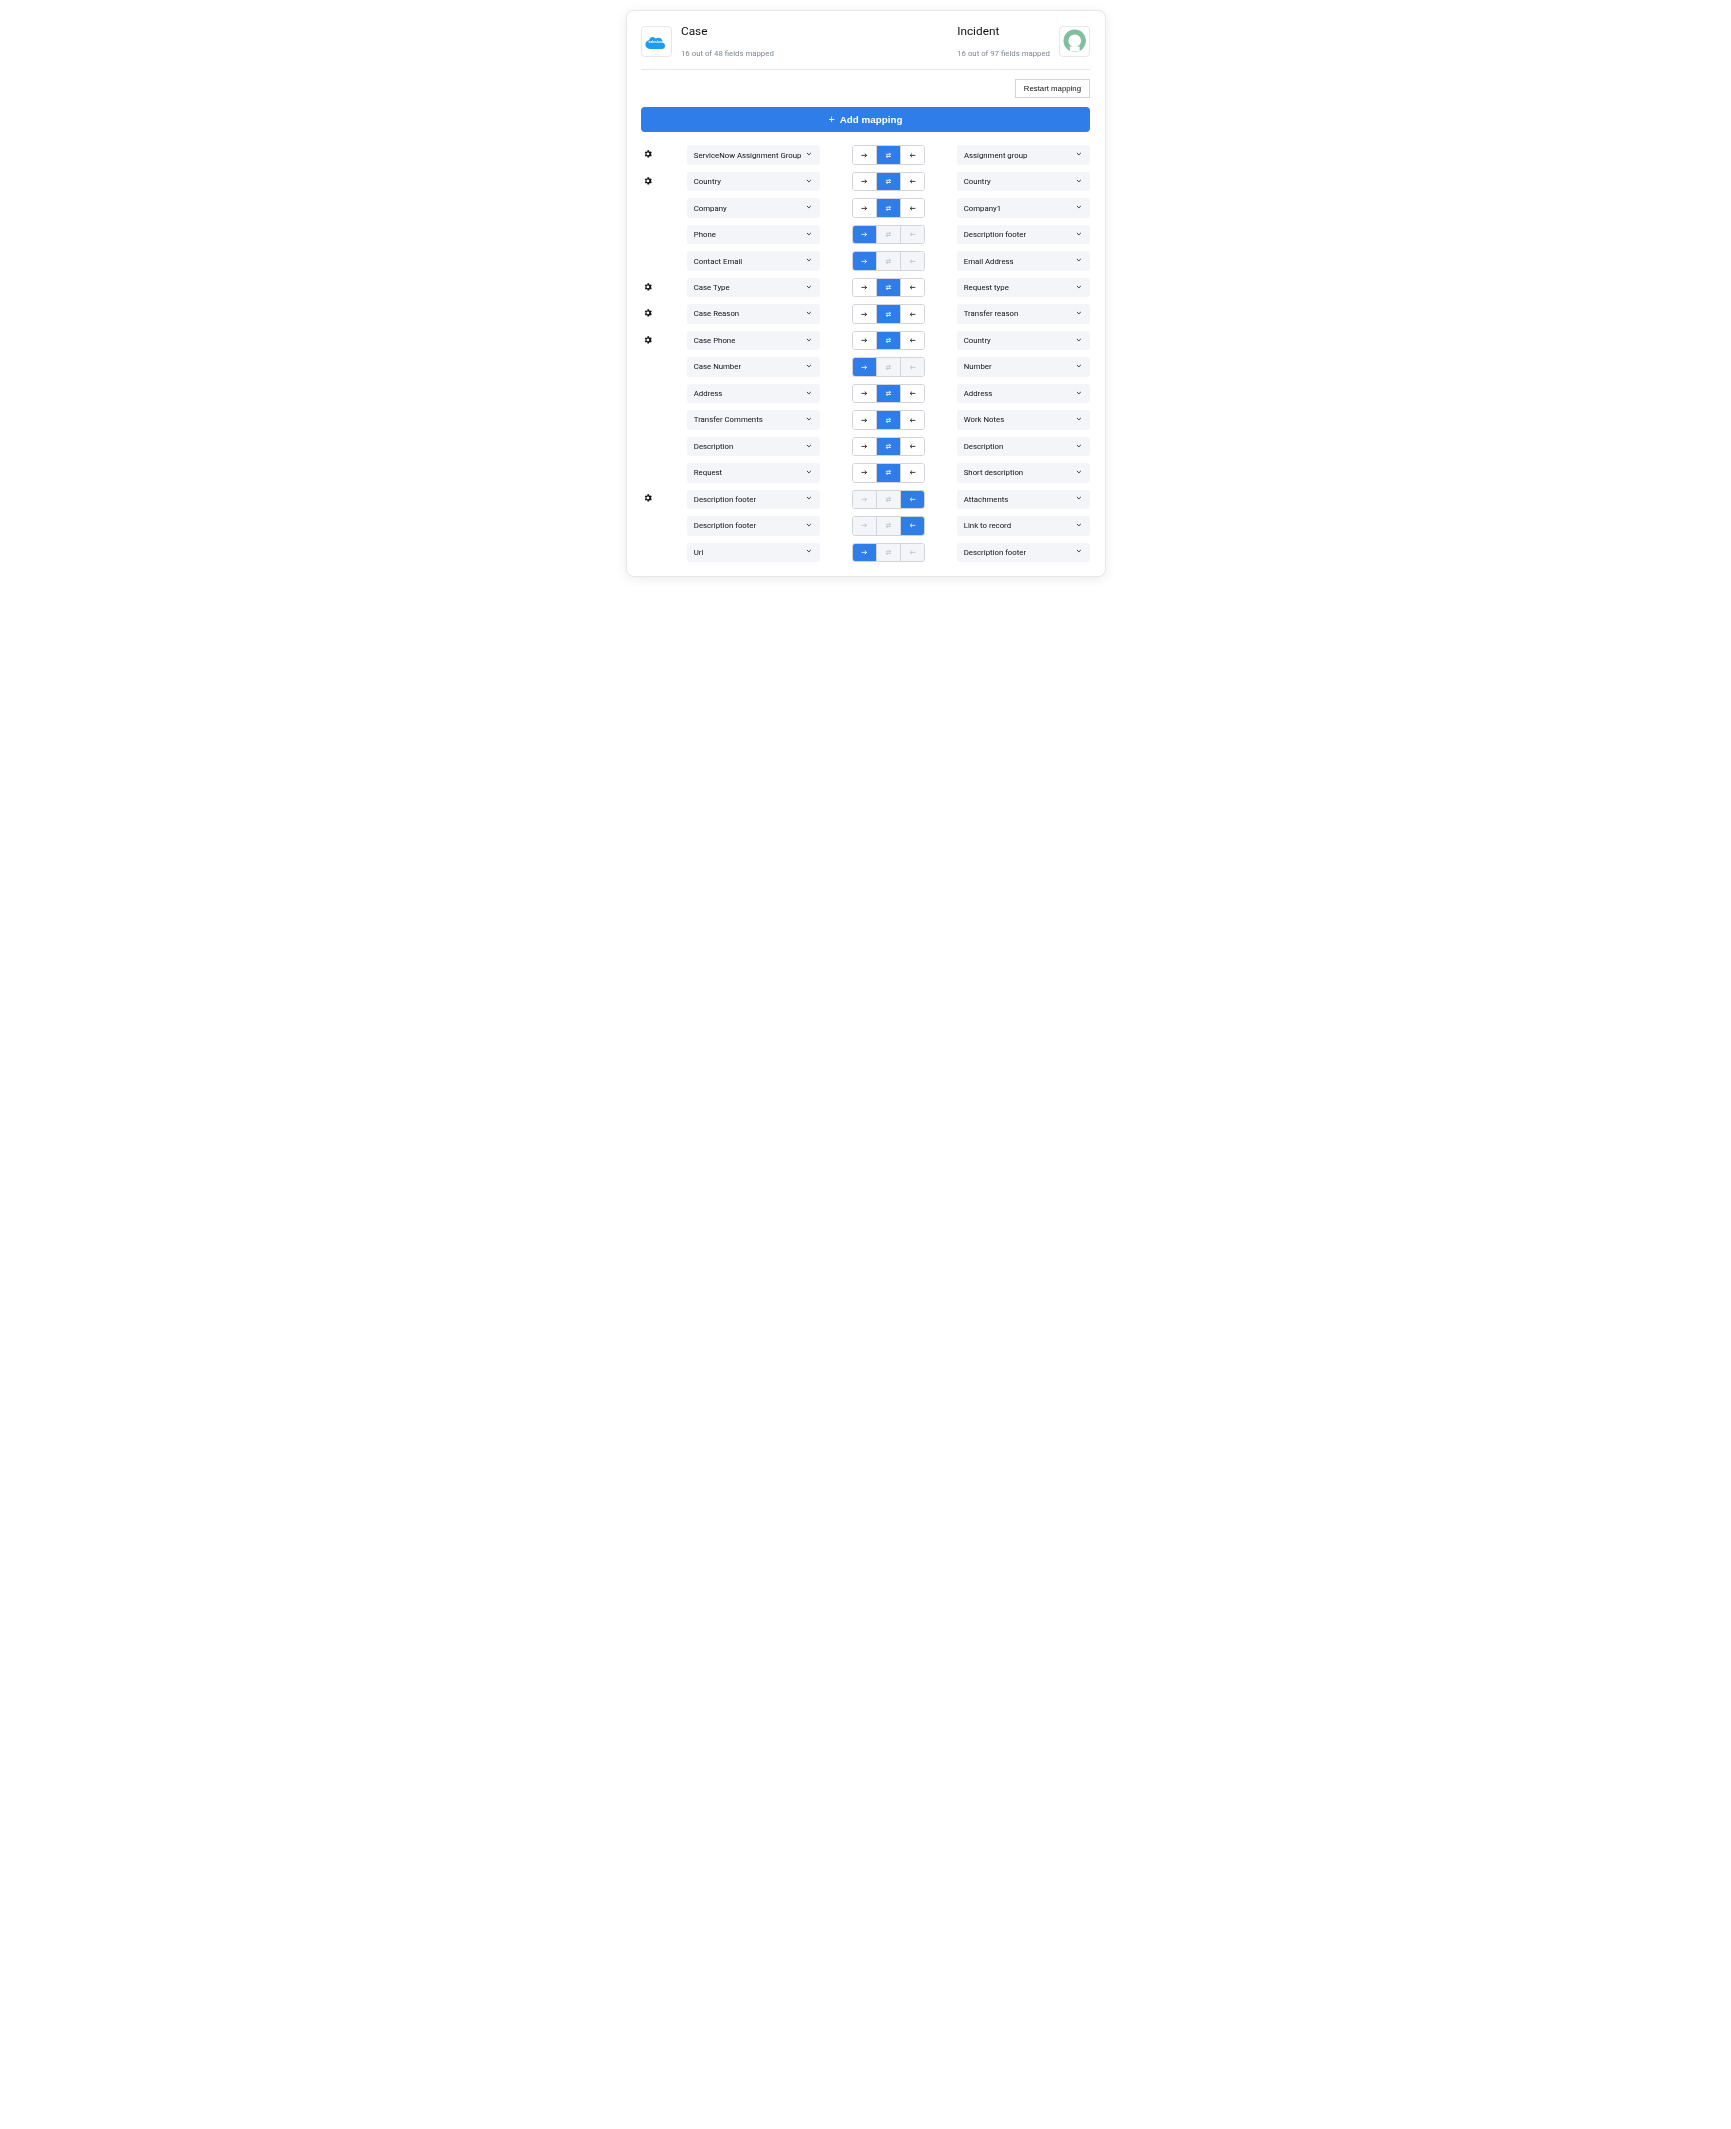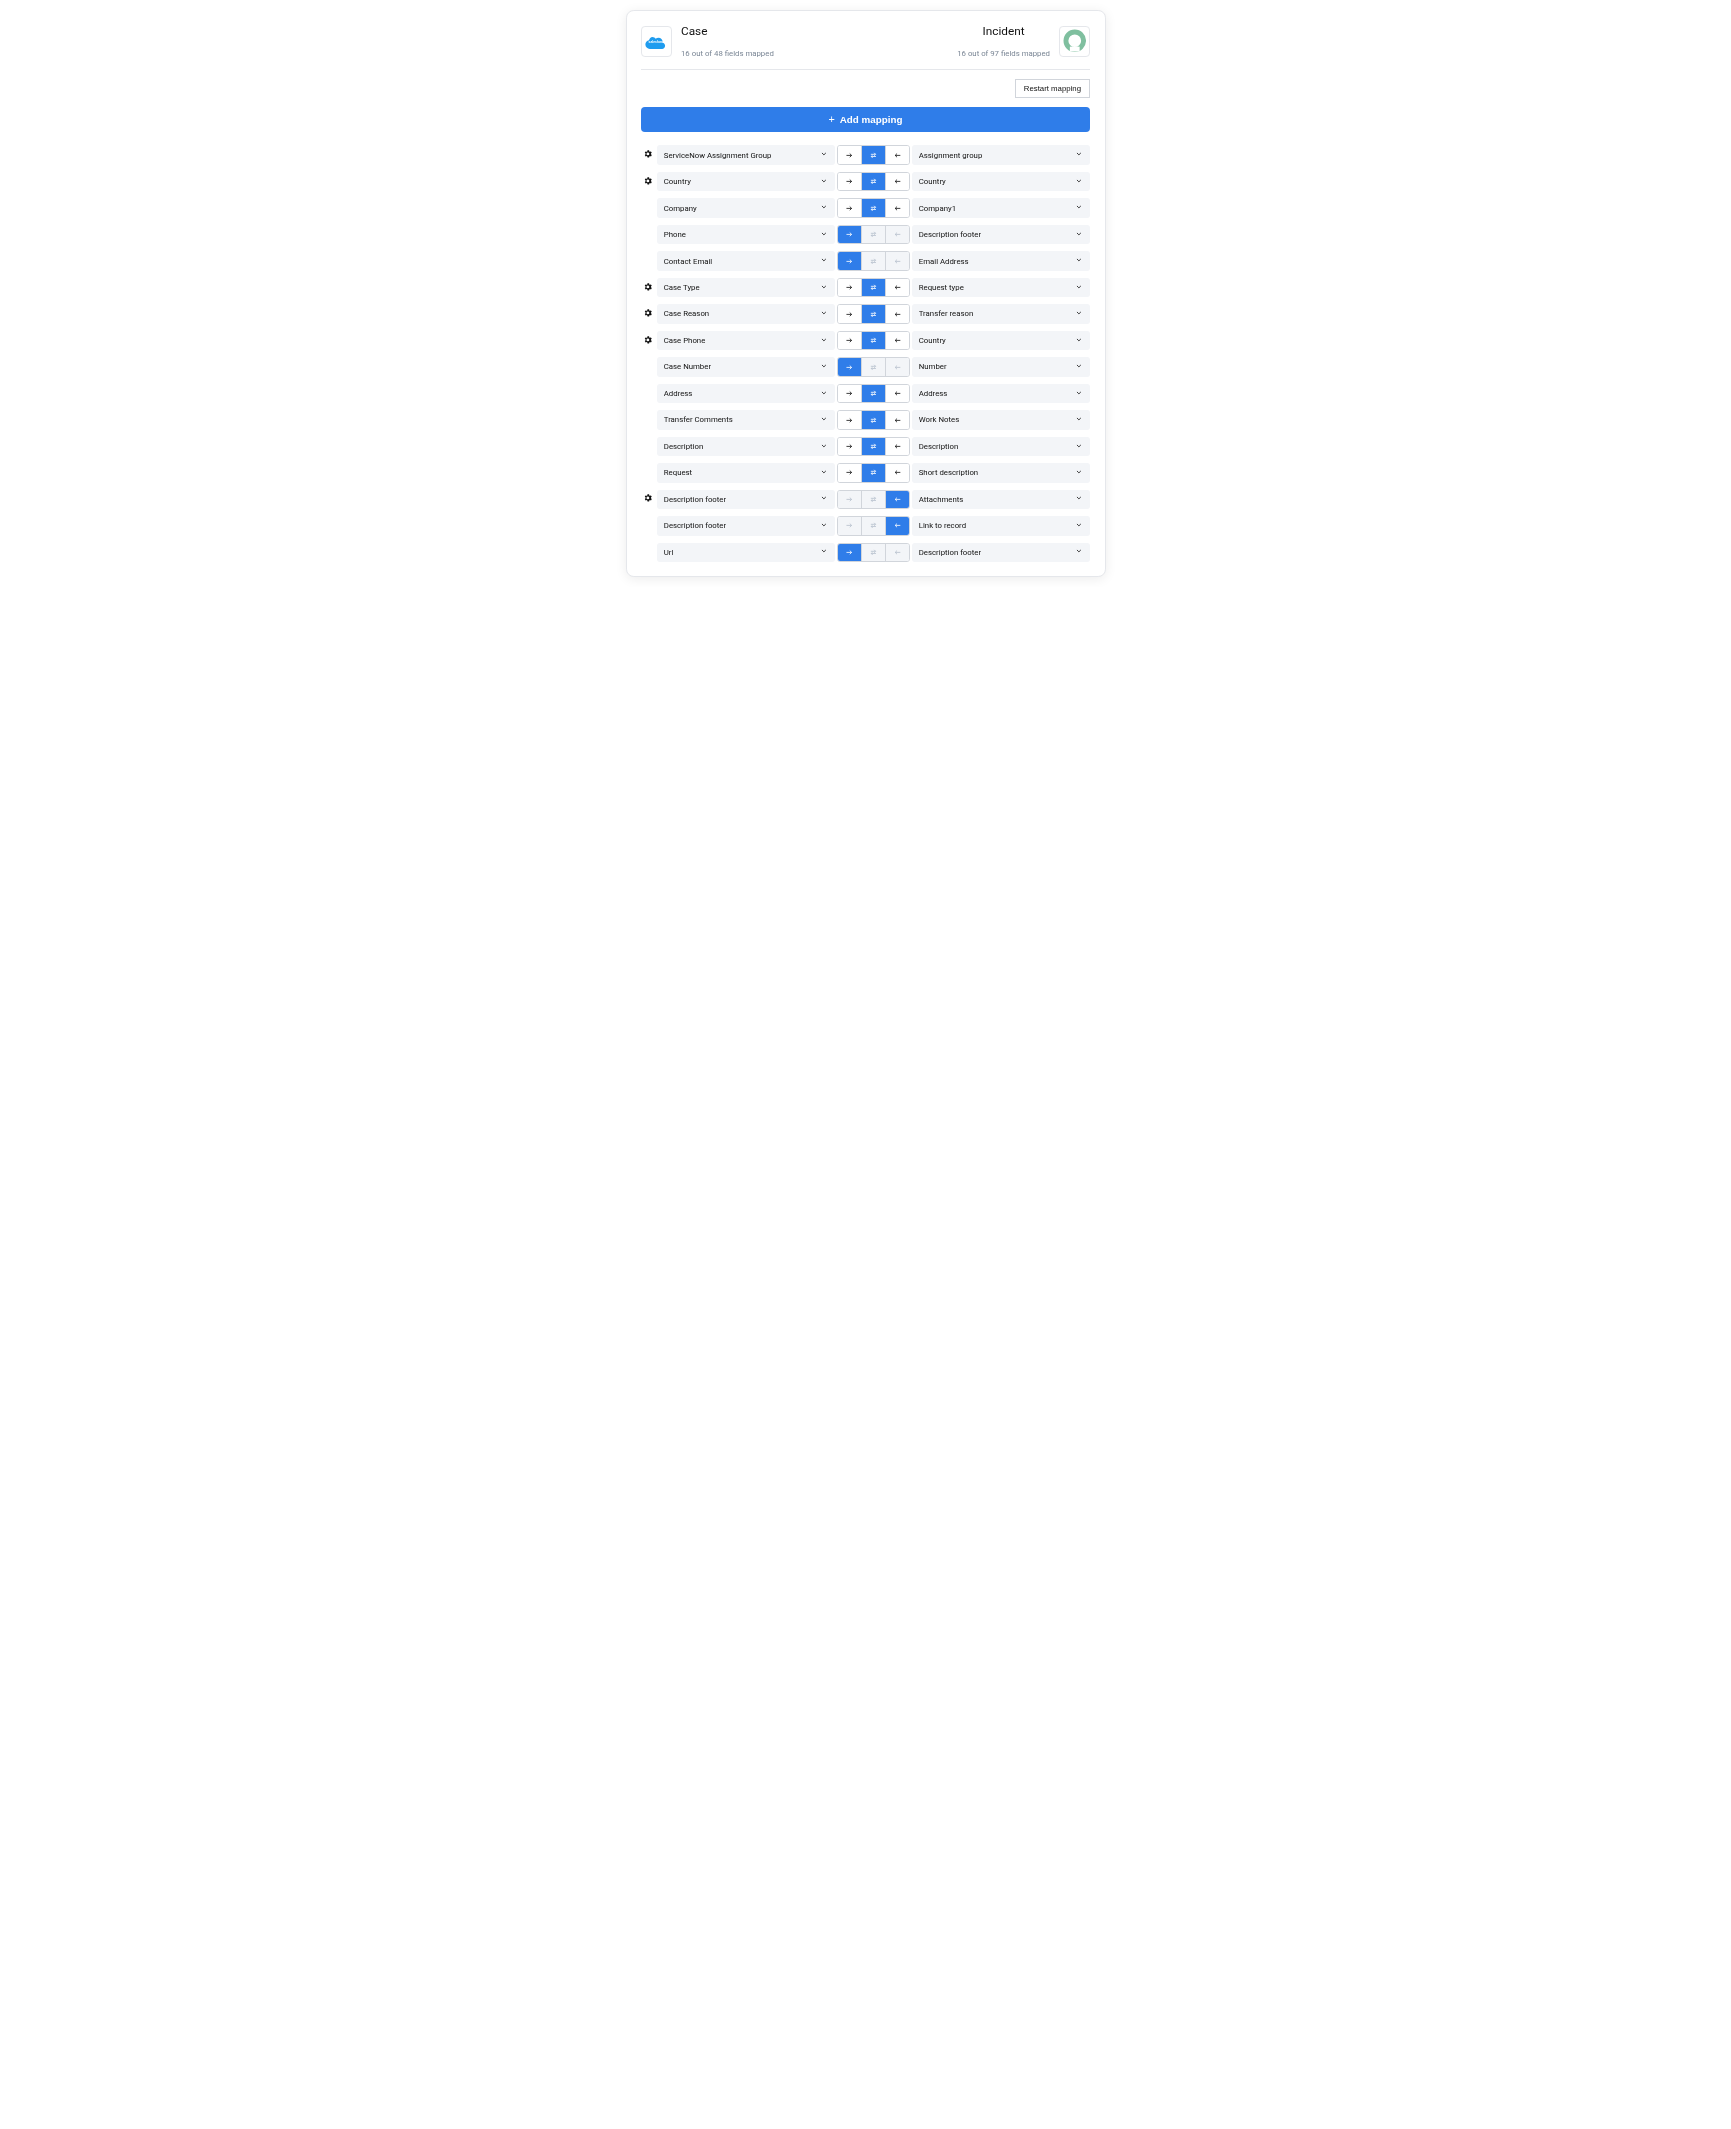--- a/index.html
+++ b/index.html
@@ -28,21 +28,21 @@
   .header-side { display: flex; align-items: center; gap: 8.8px; }
   .app-icon {
     width: 31px; height: 31px;
     border: 0.5px solid #e5e7eb;
     border-radius: 3.9px;
     display: flex; align-items: center; justify-content: center;
     background: #fff;
   }
   .titles h2 { font-size: 11.8px; font-weight: 400; color: #111; line-height: 1.2; }
   .titles .sub { font-size: 7.8px; color: #7a8695; margin-top: 10px; }
-  .titles.right { text-align: center; }
+  .titles.right { text-align: left; }
 
   .toolbar { display: flex; justify-content: flex-end; margin-bottom: 8.8px; }
   .btn-outline {
     border: 0.5px solid #d1d5db;
     background: #fff;
     border-radius: 0;
     padding: 3.9px 7.8px;
     font-size: 7.8px;
     color: #111;
     cursor: pointer;
@@ -62,21 +62,21 @@
     gap: 4.9px;
     cursor: pointer;
     margin-bottom: 13.7px;
   }
   .btn-primary .plus { font-size: 10.8px; font-weight: 400; line-height: 1; }
 
   .rows { display: flex; flex-direction: column; gap: 6.9px; }
   .row {
     display: grid;
     grid-template-columns: 13.7px 1fr 73px 1fr;
-    gap: 2px;
+    gap: 32px;
     align-items: center;
   }
   .gear-slot { width: 13.7px; display:flex; justify-content:center; }
   .gear-icon { width: 9.8px; height: 9.8px; color: #111; }
 
   .select {
     background: #f3f5f8;
     border-radius: 2.9px;
     height: 19.6px;
     display: flex;

